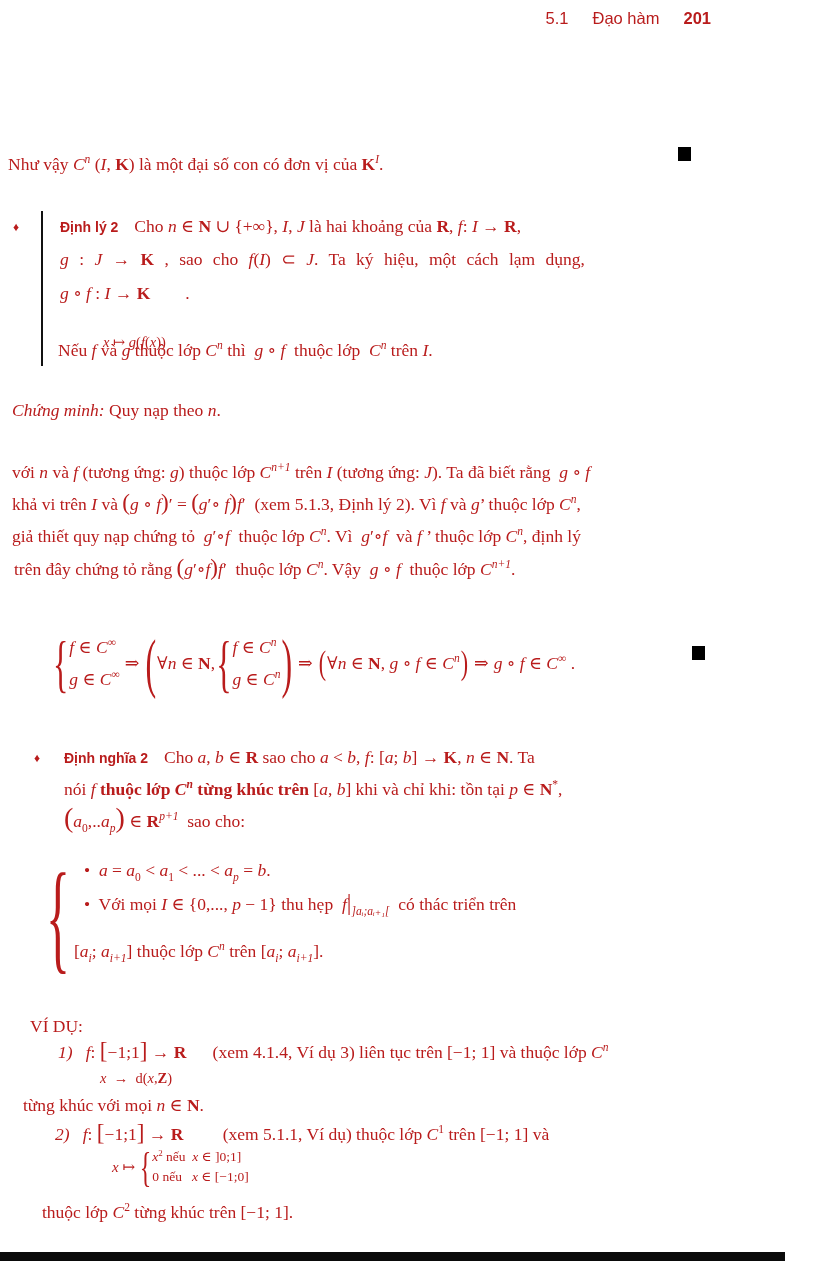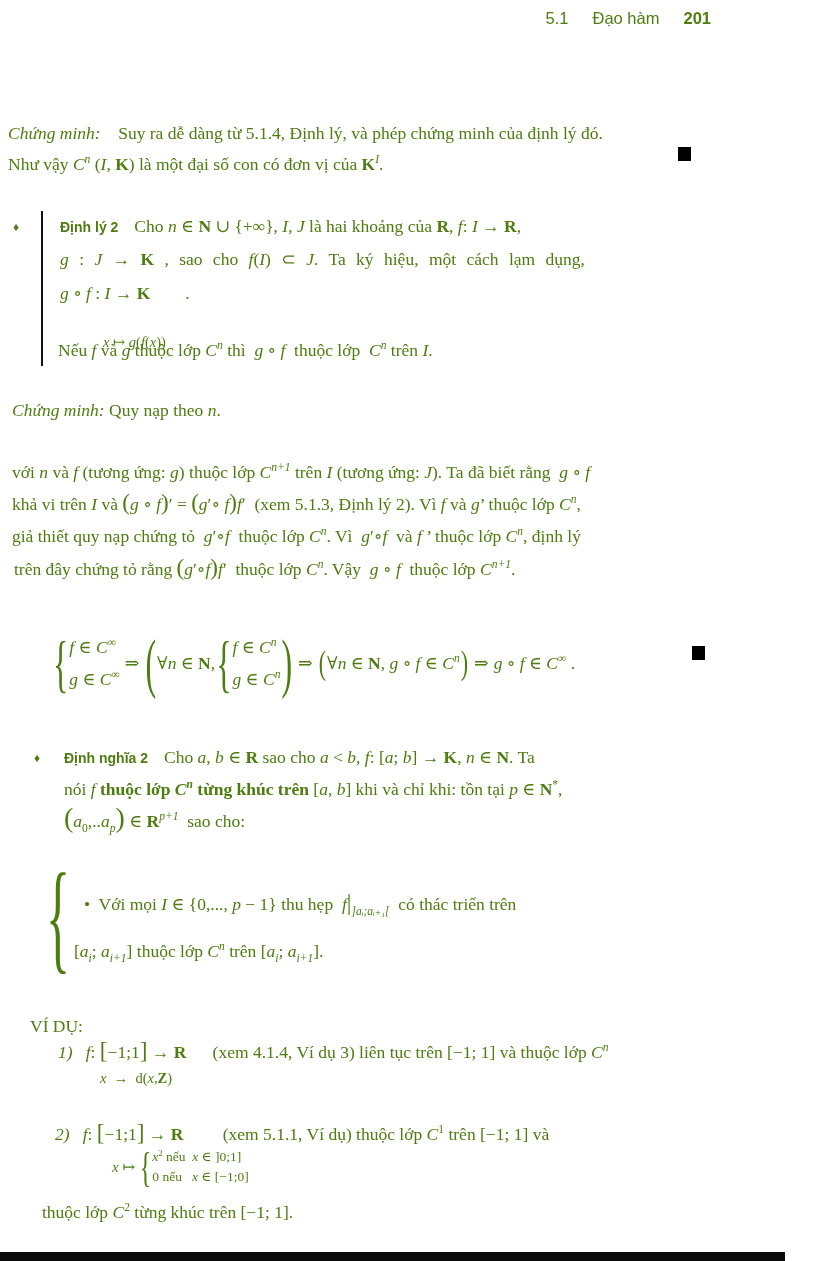--- a/index.html
+++ b/index.html
@@ -1,17 +1,17 @@
 <!DOCTYPE html>
 <html><head>
 <meta charset="utf-8">
 <style>
   html,body{margin:0;padding:0;background:#ffffff;}
   .page{position:relative;width:785px;height:1261px;background:#ffffff;overflow:hidden;
-        font-family:"Liberation Serif","DejaVu Serif",serif;color:#4d7c0f;}
+        font-family:"Liberation Serif","DejaVu Serif",serif;color:#b91c1c;}
   .ln{position:absolute;font-size:17.5px;line-height:26px;white-space:pre;}
   .sm{font-size:14.5px;line-height:20px;}
   .wsp{word-spacing:6px;font-family:Liberation Serif, serif;}
   
   .i{font-style:italic;}
   .b{font-weight:700;}
   .bi{font-weight:700;font-style:italic;}
   .sup{vertical-align:super;font-size:0.66em;line-height:0;}
   .sub{vertical-align:sub;font-size:0.66em;line-height:0;}
   .tl{font-size:1.32em;line-height:0;}
@@ -44,21 +44,20 @@
 <body>
 
 <div class="page">
 
   <div class="hdr">
     <span>5.1</span>
     <span>Đạo hàm</span>
     <span class="pg">201</span>
   </div>
 
-  <div class="ln" style="left:8px;top:120px"><span class="i">Chứng minh:</span><span>    Suy ra dễ dàng từ 5.1.4, Định lý, và phép chứng minh của định lý đó.</span></div>
   <div class="ln" style="left:8px;top:151px"><span>Như vậy </span><span class="i">C</span><span class="sup i">n</span><span> (</span><span class="i">I</span><span>, </span><span class="b">K</span><span>) là một đại số con có đơn vị của </span><span class="b">K</span><span class="sup i">I</span><span>.</span></div>
   <div class="qed" style="left:678px;top:147px"></div>
 
   <div class="diamond" style="left:13px;top:221px">♦</div>
   <div class="vrule" style="left:41px;top:211px;height:155px"></div>
   <div class="ln" style="left:60px;top:213px"><span class="hd">Định lý 2</span><span><span>Cho </span><span class="i">n</span><span> ∈ </span><span class="b">N</span><span> ∪ {+∞}, </span><span class="i">I</span><span>, </span><span class="i">J</span><span> là hai khoảng của </span><span class="b">R</span><span>, </span><span class="i">f</span><span>: </span><span class="i">I</span><span> → </span><span class="b">R</span><span>,</span></span></div>
   <div class="ln wsp" style="left:60px;top:246px"><span class="i">g</span><span> : </span><span class="i">J</span><span> → </span><span class="b">K</span><span> , sao cho </span><span class="i">f</span><span>(</span><span class="i">I</span><span>) ⊂ </span><span class="i">J</span><span>. Ta ký hiệu, một cách lạm dụng,</span></div>
   <div class="ln" style="left:60px;top:280px"><span class="i">g</span><span> ∘ </span><span class="i">f</span><span> : </span><span class="i">I</span><span> → </span><span class="b">K</span><span>        .</span></div>
   <div class="ln sm" style="left:103px;top:332px"><span class="i">x</span><span> ↦ </span><span class="i">g</span><span>(</span><span class="i">f</span><span>(</span><span class="i">x</span><span>))</span></div>
   <div class="ln" style="left:58px;top:337px"><span>Nếu </span><span class="i">f</span><span> và </span><span class="i">g</span><span> thuộc lớp </span><span class="i">C</span><span class="sup i">n</span><span> thì  </span><span class="i">g</span><span> ∘ </span><span class="i">f</span><span>  thuộc lớp  </span><span class="i">C</span><span class="sup i">n</span><span> trên </span><span class="i">I</span><span>.</span></div>
@@ -92,26 +91,28 @@
     <span><span class="i">g</span><span> ∘ </span><span class="i">f</span><span> ∈ </span><span class="i">C</span><span class="sup">∞</span><span> .</span></span>
   </div>
   <div class="qed" style="left:692px;top:646px"></div>
 
   <div class="diamond" style="left:34px;top:752px">♦</div>
   <div class="ln" style="left:64px;top:744px"><span class="hd">Định nghĩa 2</span><span><span>Cho </span><span class="i">a</span><span>, </span><span class="i">b</span><span> ∈ </span><span class="b">R</span><span> sao cho </span><span class="i">a</span><span> &lt; </span><span class="i">b</span><span>, </span><span class="i">f</span><span>: [</span><span class="i">a</span><span>; </span><span class="i">b</span><span>] → </span><span class="b">K</span><span>, </span><span class="i">n</span><span> ∈ </span><span class="b">N</span><span>. Ta</span></span></div>
   <div class="ln" style="left:64px;top:776px"><span>nói </span><span class="i">f</span><span> </span><span class="b">thuộc lớp </span><span class="bi">C</span><span class="sup bi">n</span><span class="b"> từng khúc trên</span><span> [</span><span class="i">a</span><span>, </span><span class="i">b</span><span>] khi và chỉ khi: tồn tại </span><span class="i">p</span><span> ∈ </span><span class="b">N</span><span class="sup">*</span><span>,</span></div>
   <div class="ln" style="left:64px;top:808px"><span class="tl2">(</span><span class="i">a</span><span class="sub">0</span><span>,..</span><span class="i">a</span><span class="sub i">p</span><span class="tl2">)</span><span> ∈ </span><span class="b">R</span><span class="sup i">p+1</span><span>  sao cho:</span></div>
 
   <div class="bigbrace" style="left:46px;top:850px">{</div>
+  <div class="ln" style="left:84px;top:857px"><span>•  </span><span class="i">a</span><span> = </span><span class="i">a</span><span class="sub">0</span><span> &lt; </span><span class="i">a</span><span class="sub">1</span><span> &lt; ... &lt; </span><span class="i">a</span><span class="sub i">p</span><span> = </span><span class="i">b</span><span>.</span></div>
   <div class="ln" style="left:84px;top:891px"><span>•  Với mọi </span><span class="i">I</span><span> ∈ {0,..., </span><span class="i">p</span><span> − 1} thu hẹp  </span><span class="i">f</span><span class="tl">|</span><span class="sub i">]aᵢ;aᵢ₊₁[</span><span>  có thác triển trên</span></div>
   <div class="ln" style="left:74px;top:938px"><span>[</span><span class="i">a</span><span class="sub i">i</span><span>; </span><span class="i">a</span><span class="sub i">i+1</span><span>] thuộc lớp </span><span class="i">C</span><span class="sup i">n</span><span> trên [</span><span class="i">a</span><span class="sub i">i</span><span>; </span><span class="i">a</span><span class="sub i">i+1</span><span>].</span></div>
 
   <div class="ln" style="left:30px;top:1013px">VÍ DỤ:</div>
   <div class="ln" style="left:58px;top:1039px"><span class="i">1)   </span><span class="i">f</span><span>: </span><span class="tl">[</span><span>−1;1</span><span class="tl">]</span><span> → </span><span class="b">R</span><span>      (xem 4.1.4, Ví dụ 3) liên tục trên [−1; 1] và thuộc lớp </span><span class="i">C</span><span class="sup i">n</span></div>
   <div class="ln sm" style="left:100px;top:1068px"><span class="i">x</span><span>  →  d(</span><span class="i">x</span><span>,</span><span class="b">Z</span><span>)</span></div>
+  <div class="ln" style="left:23px;top:1092px"><span>từng khúc với mọi </span><span class="i">n</span><span> ∈ </span><span class="b">N</span><span>.</span></div>
   <div class="ln" style="left:55px;top:1121px"><span class="i">2)   </span><span class="i">f</span><span>: </span><span class="tl">[</span><span>−1;1</span><span class="tl">]</span><span> → </span><span class="b">R</span><span>         (xem 5.1.1, Ví dụ) thuộc lớp </span><span class="i">C</span><span class="sup">1</span><span> trên [−1; 1] và</span></div>
 
   <div class="frow" style="left:112px;top:1142px;height:50px;font-size:15px">
     <span><span class="i">x</span><span> ↦ </span></span>
     <span class="dlm pwb">{</span>
     <span class="stk-s">
       <span><span class="i">x</span><span class="sup">2</span><span> nếu  </span><span class="i">x</span><span> ∈ ]0;1]</span></span>
       <span><span>0 nếu   </span><span class="i">x</span><span> ∈ [−1;0]</span></span>
     </span>
   </div>

